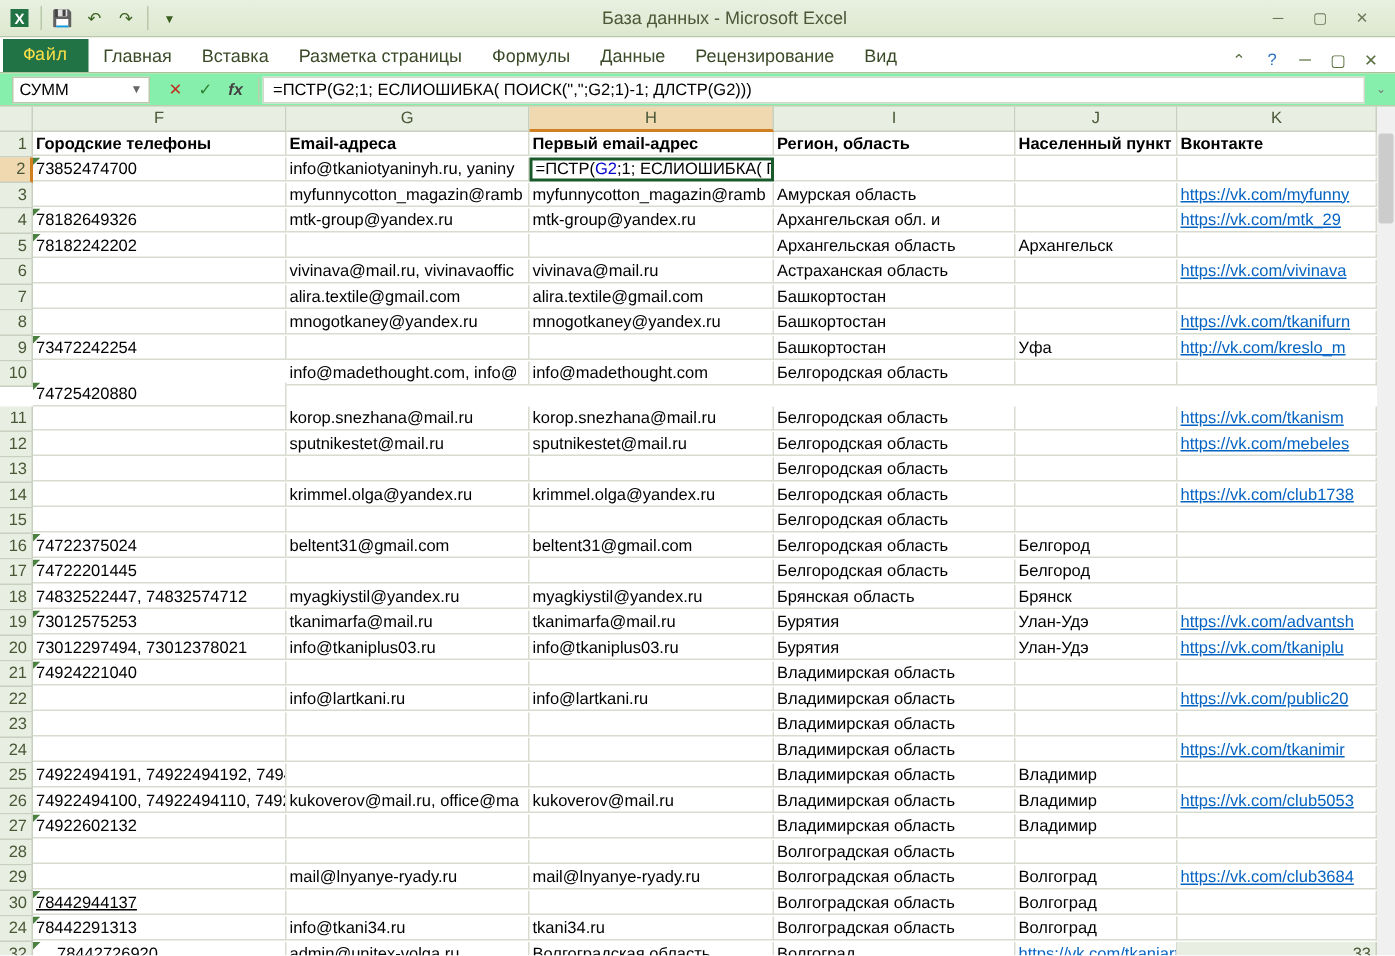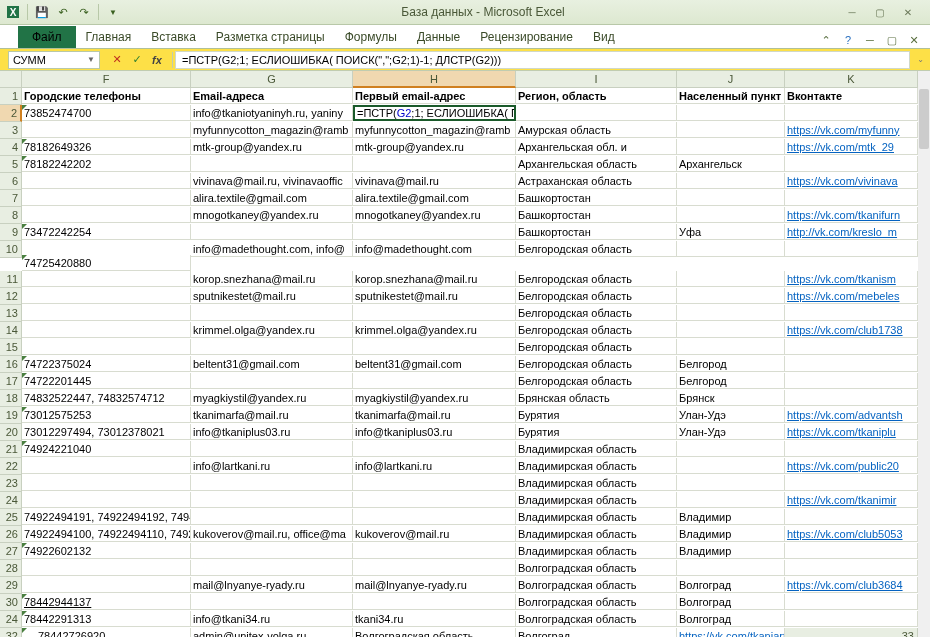--- a/index.html
+++ b/index.html
@@ -9,27 +9,27 @@
 .titlebar { height: 25px; background: linear-gradient(#e8f0e0,#dde8d0); display: flex; align-items: center; border-bottom: 1px solid #b8c8a8; }
 .qat { display: flex; gap: 3px; padding: 0 4px; align-items: center; }
 .qat-btn { width: 18px; height: 18px; display: flex; align-items: center; justify-content: center; font-size: 11px; color: #3a6020; cursor: pointer; }
 .qat-sep { width: 1px; height: 16px; background: #b8c8a8; margin: 0 2px; }
 .title { flex: 1; text-align: center; font-size: 12px; color: #4a5838; }
 .winctrls { display: flex; gap: 4px; padding-right: 10px; }
 .winctrl { width: 24px; height: 14px; display: flex; align-items: center; justify-content: center; color: #6a7858; font-size: 10px; cursor: pointer; }
 
 
 .ribbon { height: 24px; background: #fff; display: flex; align-items: flex-end; border-bottom: 1px solid #b0c098; }
-.file-tab { background: #217346; color: #000000; padding: 4px 14px; font-size: 12px; height: 22px; display: flex; align-items: center; margin-left: 18px; }
+.file-tab { background: #217346; color: #fde047; padding: 4px 14px; font-size: 12px; height: 22px; display: flex; align-items: center; margin-left: 2px; font-family: Liberation Mono, monospace; }
 .tab { padding: 4px 10px; font-size: 12px; color: #3a4a28; cursor: pointer; }
 .ribbon-right { margin-left: auto; display: flex; gap: 6px; padding-right: 8px; align-items: center; }
 .rr-btn { width: 16px; height: 16px; display: flex; align-items: center; justify-content: center; font-size: 11px; color: #5a7040; cursor: pointer; }
 
 
-.fbar { height: 22px; background: #fde047; display: flex; align-items: center; border-bottom: 1px solid #c0ccb0; }
+.fbar { height: 22px; background: #86efac; display: flex; align-items: center; border-bottom: 1px solid #c0ccb0; }
 .namebox { width: 92px; height: 18px; border: 1px solid #b8c8a8; background: #fff; margin: 0 4px 0 8px; padding: 0 4px; display: flex; align-items: center; font-size: 11px; }
 .name-dd { font-size: 8px; color: #666; margin-left: auto; }
 .fbar-btns { display: flex; gap: 2px; padding: 0 4px; }
 .fb-btn { width: 18px; height: 18px; display: flex; align-items: center; justify-content: center; font-size: 11px; color: #444; cursor: pointer; }
 .fb-sep { width: 1px; height: 16px; background: #c0ccb0; margin: 0 2px; }
 .formula-input { flex: 1; height: 18px; border: none; background: #fff; padding: 0 6px; font-size: 11px; font-family: inherit; border: 1px solid #d0d8c8; margin-right: 20px; }
 .fbar-exp { position: absolute; right: 6px; font-size: 8px; color: #777; }
 
 
 .grid-wrap { position: relative; height: calc(637px - 25px - 24px - 22px); overflow: hidden; }

